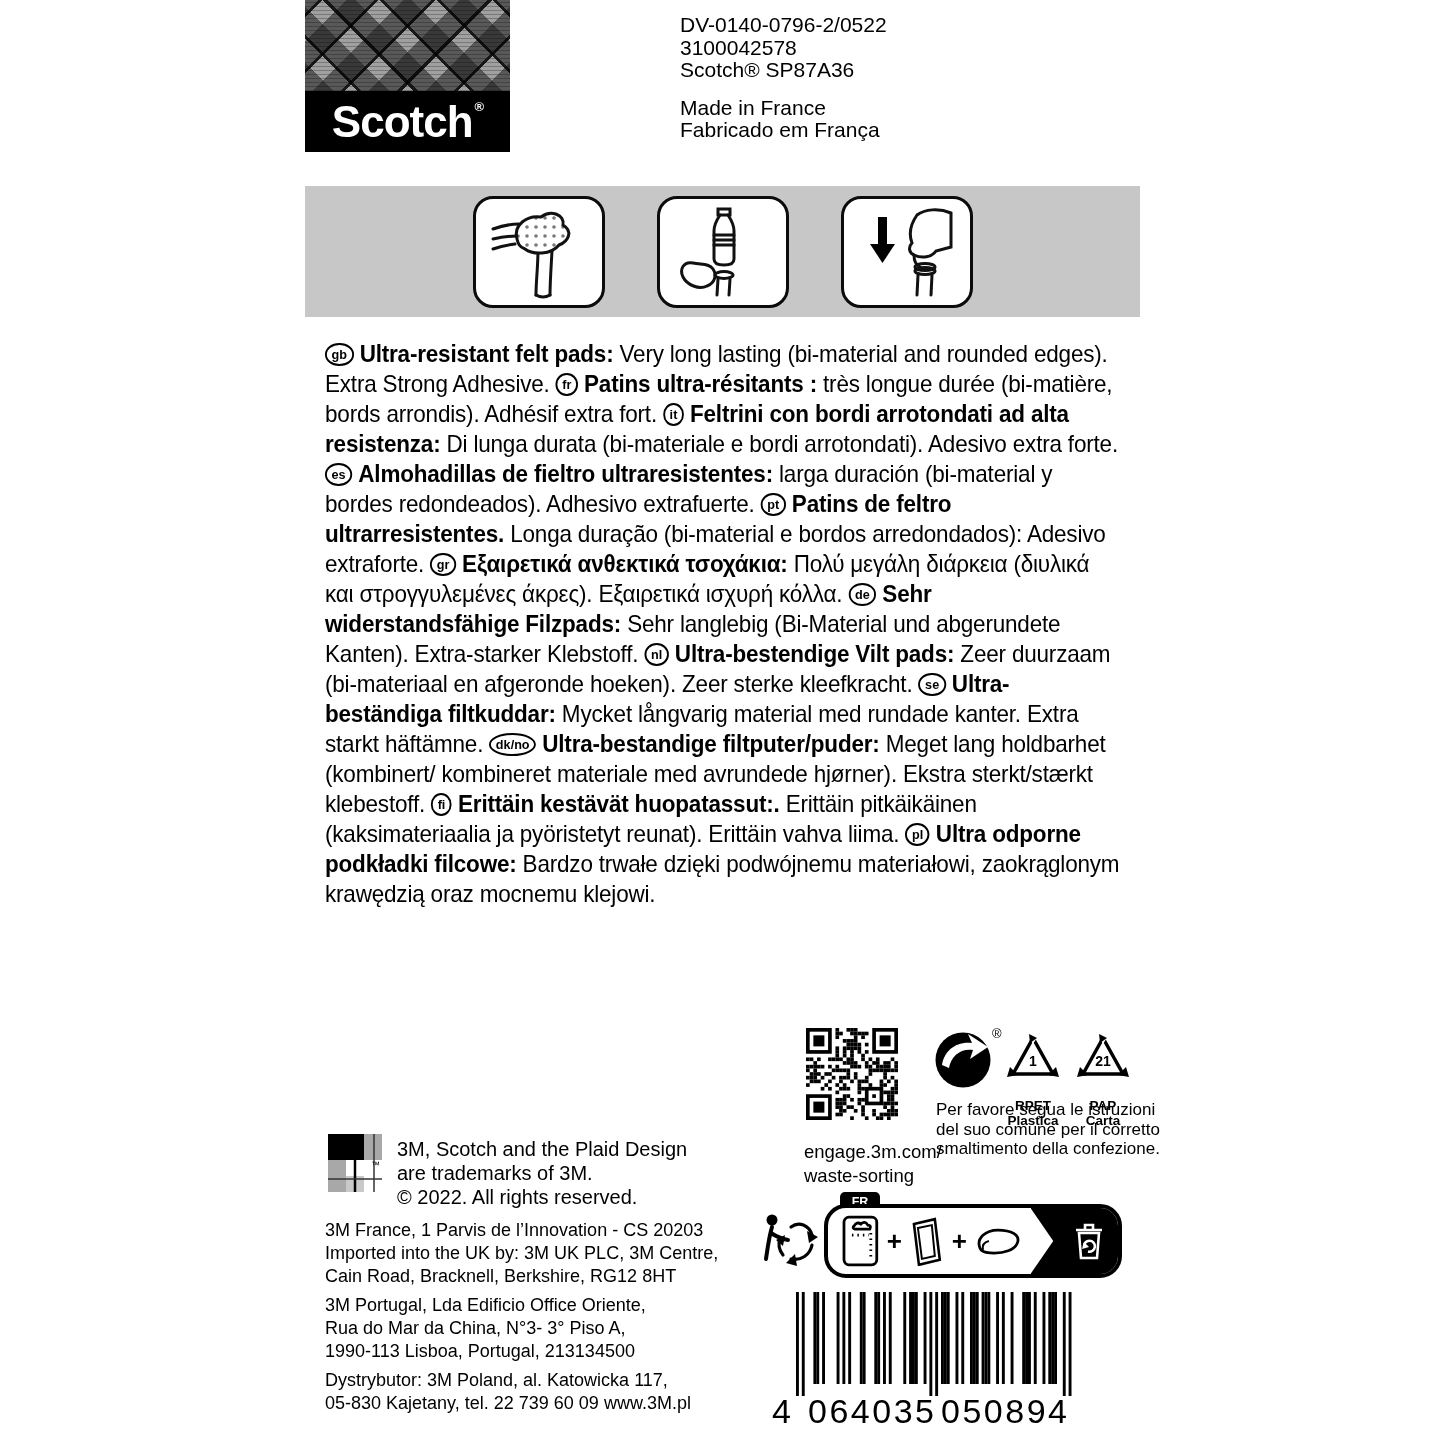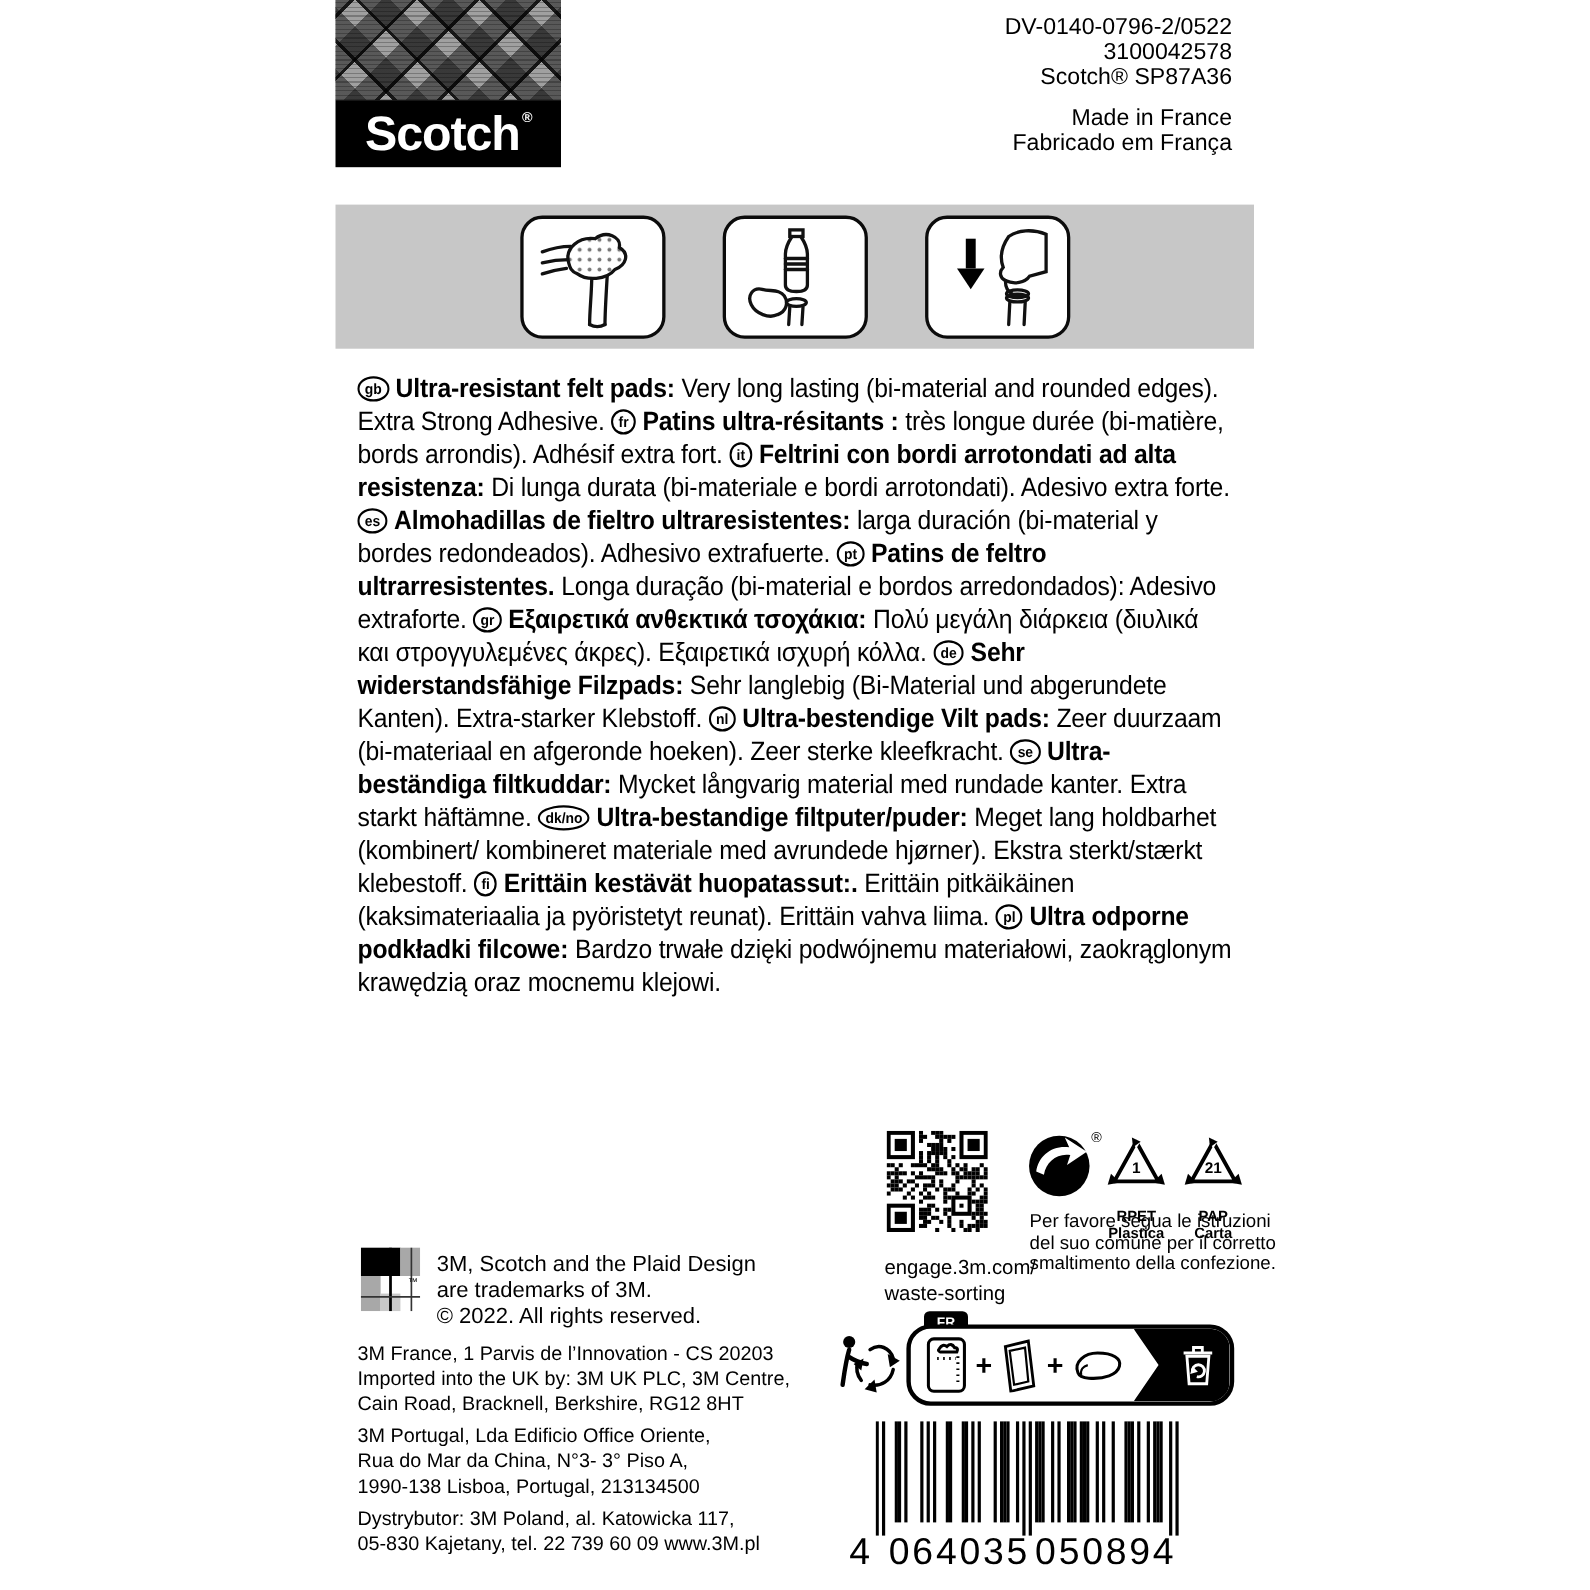--- a/index.html
+++ b/index.html
@@ -14,21 +14,21 @@
       repeating-linear-gradient(0deg, rgba(0,0,0,.25) 0 1px, transparent 1px 4px),
       repeating-linear-gradient(45deg, transparent 0 37px, rgba(0,0,0,.85) 37px 40px),
       repeating-linear-gradient(-45deg, transparent 0 37px, rgba(0,0,0,.85) 37px 40px),
       repeating-linear-gradient(45deg, rgba(30,30,30,.55) 0 20px, transparent 20px 40px),
       repeating-linear-gradient(-45deg, rgba(30,30,30,.55) 0 20px, transparent 20px 40px);}
   #wordmark{width:205px;height:61px;background:#000;color:#fff;display:flex;
     align-items:center;justify-content:center;font-weight:bold;font-size:44px;letter-spacing:-1px}
   #wordmark .reg{font-size:13px;align-self:flex-start;margin-top:8px;margin-left:2px}
 
   
-  #codes{left:700px;top:14px;width:420px;text-align:right;font-size:21px;line-height:22.5px}
+  #codes{left:680px;top:14px;width:420px;font-size:21px;line-height:22.5px}
   #codes .gap{height:15px}
 
   
   #band{left:305px;top:186px;width:835px;height:131px;background:#c7c7c7;
     display:flex;align-items:center;justify-content:center;gap:52px}
   .card{width:132px;height:112px;background:#fff;border:3.5px solid #0b0b0b;border-radius:20px;
     display:flex;align-items:center;justify-content:center;box-sizing:border-box}
   .card svg{display:block}
 
   
@@ -441,21 +441,21 @@
 
   <div class="abs" id="addr">
       <div class="addr-group">
         <div>3M France, 1 Parvis de l’Innovation - CS 20203</div>
         <div>Imported into the UK by: 3M UK PLC, 3M Centre,</div>
         <div>Cain Road, Bracknell, Berkshire, RG12 8HT</div>
       </div>
       <div class="addr-group">
         <div>3M Portugal, Lda Edificio Office Oriente,</div>
         <div>Rua do Mar da China, N°3- 3° Piso A,</div>
-        <div>1990-138 Lisboa, Portugal, 213134500</div>
+        <div>1990-113 Lisboa, Portugal, 213134500</div>
       </div>
       <div class="addr-group">
         <div>Dystrybutor: 3M Poland, al. Katowicka 117,</div>
         <div>05-830 Kajetany, tel. 22 739 60 09 www.3M.pl</div>
       </div>
     </div>
 
   <svg class="abs" id="triman" viewBox="0 0 64 66">
     <circle cx="17" cy="9" r="5.5" fill="#000"></circle>
     <g fill="none" stroke="#000" stroke-width="4" stroke-linecap="round">

